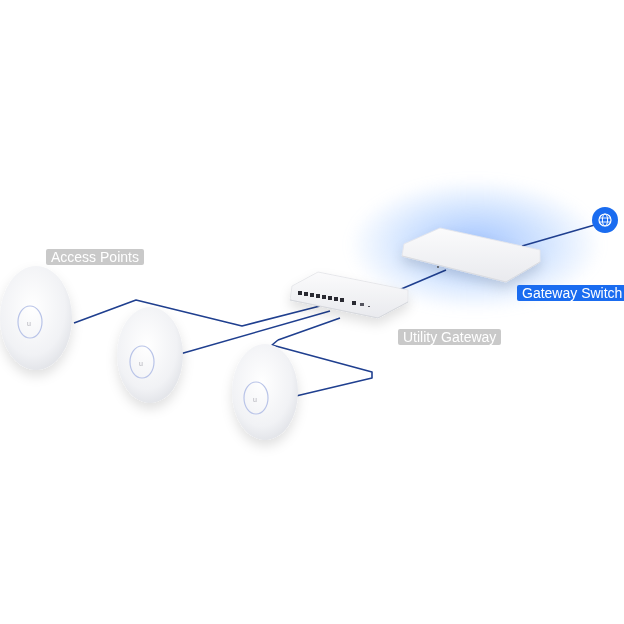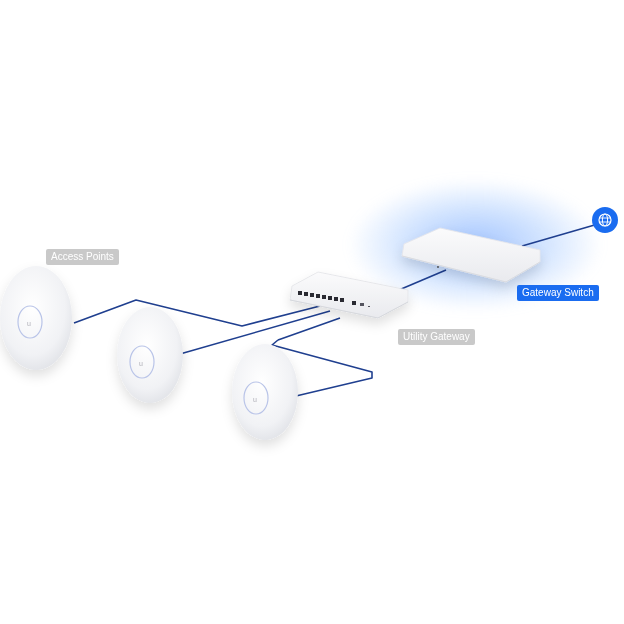--- a/index.html
+++ b/index.html
@@ -1,20 +1,20 @@
 <!DOCTYPE html>
 <html><head>
 <meta charset="utf-8">
 <style>
   html, body { margin:0; padding:0; }
   body { width:624px; height:624px; background:#ffffff; position:relative; overflow:hidden; font-family:"Liberation Sans", sans-serif; }
   .stage { position:absolute; left:0; top:0; width:624px; height:624px; }
   .glow { position:absolute; left:350px; top:180px; width:250px; height:130px; border-radius:50%;
           background:radial-gradient(ellipse at center, rgba(90,150,255,0.55) 0%, rgba(130,180,255,0.35) 40%, rgba(255,255,255,0) 72%); filter:blur(6px); }
-  .label { position:absolute; font-size:10px; line-height:16px; padding:0 5px; border-radius:2px; white-space:nowrap; }
+  .label { position:absolute; font-size:14px; line-height:16px; padding:0 5px; border-radius:2px; white-space:nowrap; }
   .label.grey { background:#c9c9c9; color:#ffffff; }
   .label.blue { background:#1a6cf0; color:#ffffff; }
   svg { position:absolute; left:0; top:0; }
 </style>
 </head>
 <body>
 
 <div class="stage">
   <div class="glow"></div>
 

